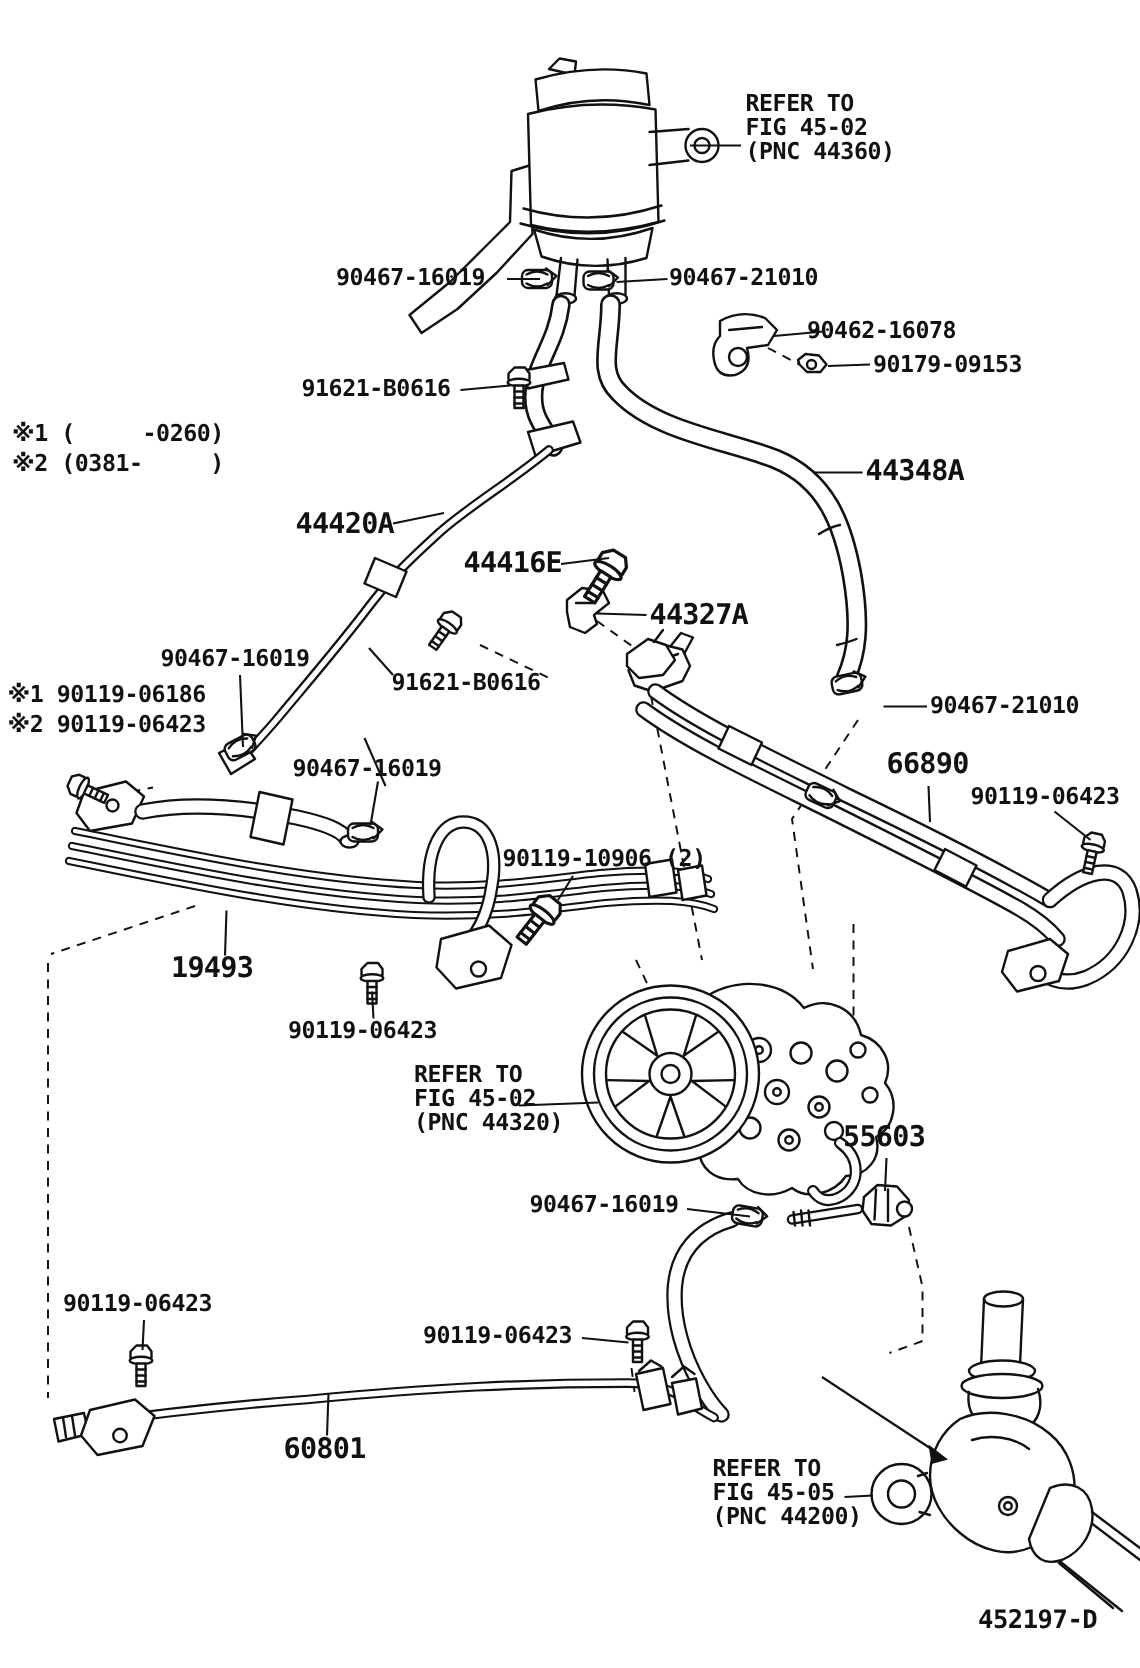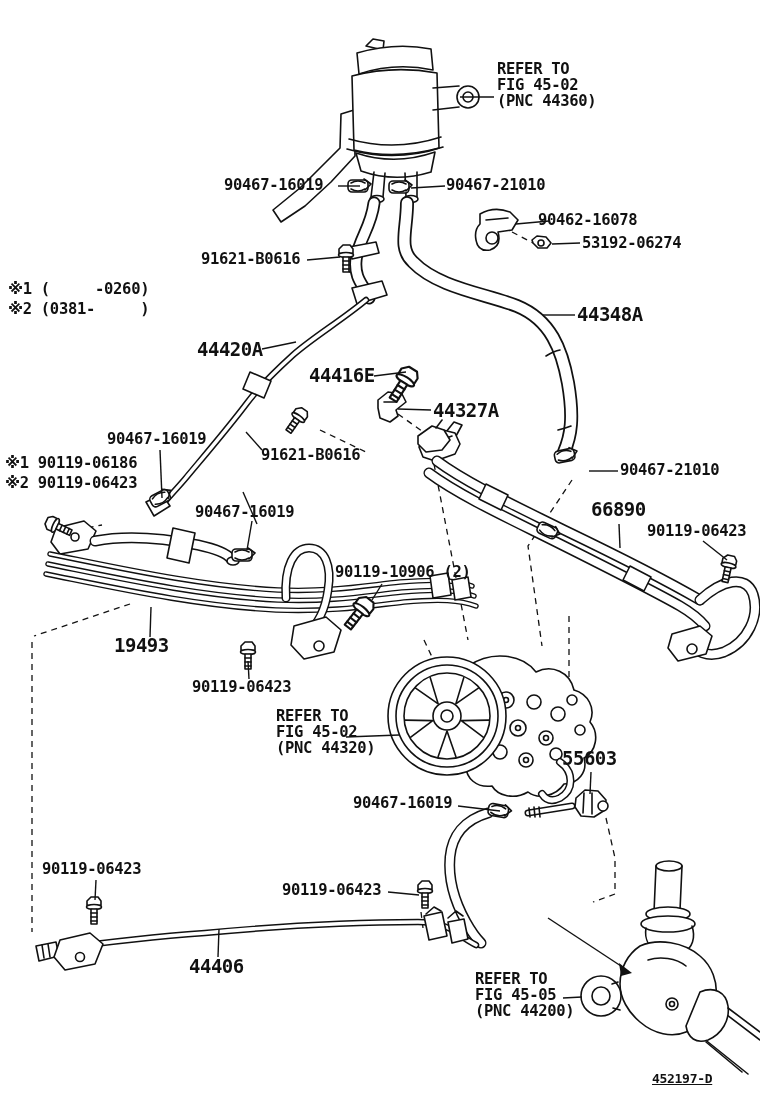--- a/index.html
+++ b/index.html
@@ -3,21 +3,21 @@
 <meta charset="utf-8">
 <style>
   html,body{margin:0;padding:0;background:#fff;}
   .canvas{position:relative;width:760px;height:1112px;background:#fff;overflow:hidden;
           font-family:"DejaVu Sans Mono","DejaVu Sans",monospace;}
   svg{position:absolute;left:0;top:0;}
   .lbl{position:absolute;color:#111;font-weight:bold;font-size:15.5px;line-height:1.0;
        white-space:pre;letter-spacing:-0.3px;}
   .lbl.lg{font-size:19px;letter-spacing:-0.5px;}
   .lbl.multi{line-height:1.02;}
-  .lbl.footer{font-size:13px;text-decoration:underline;}
+  .lbl.footer{font-size:17px;}
   
   .ln{stroke:#111;stroke-width:1.6;fill:none;stroke-linecap:round;stroke-linejoin:round;}
   .fw{stroke:#111;stroke-width:1.6;fill:#fff;stroke-linejoin:round;}
   .lead{stroke:#111;stroke-width:1.4;fill:none;}
   .dash{stroke:#111;stroke-width:1.3;fill:none;stroke-dasharray:6 5;}
   .tO{stroke:#111;fill:none;stroke-linecap:round;}
   .tI{stroke:#fff;fill:none;stroke-linecap:round;}
 </style>
 </head>
 <body>
@@ -304,21 +304,21 @@
       <polygon points="632,973 619,963 621,976" fill="#111"></polygon>
     </g>
   </svg>
 
   <div class="lbl multi" style="left:497px;top:62px">REFER TO
 FIG 45-02
 (PNC 44360)</div>
   <div class="lbl" style="left:224px;top:178px">90467-16019</div>
   <div class="lbl" style="left:446px;top:178px">90467-21010</div>
   <div class="lbl" style="left:538px;top:213px">90462-16078</div>
-  <div class="lbl" style="left:582px;top:236px">53192-06274</div>
+  <div class="lbl" style="left:582px;top:236px">90179-09153</div>
   <div class="lbl" style="left:201px;top:252px">91621-B0616</div>
   <div class="lbl" style="left:8px;top:282px">※1 (     -0260)</div>
   <div class="lbl" style="left:8px;top:302px">※2 (0381-     )</div>
   <div class="lbl lg" style="left:197px;top:340px">44420A</div>
   <div class="lbl lg" style="left:577px;top:305px">44348A</div>
   <div class="lbl lg" style="left:309px;top:366px">44416E</div>
   <div class="lbl lg" style="left:433px;top:401px">44327A</div>
   <div class="lbl" style="left:107px;top:432px">90467-16019</div>
   <div class="lbl" style="left:261px;top:448px">91621-B0616</div>
   <div class="lbl" style="left:5px;top:456px">※1 90119-06186</div>
@@ -330,19 +330,19 @@
   <div class="lbl" style="left:335px;top:565px">90119-10906 (2)</div>
   <div class="lbl lg" style="left:114px;top:636px">19493</div>
   <div class="lbl" style="left:192px;top:680px">90119-06423</div>
   <div class="lbl multi" style="left:276px;top:709px">REFER TO
 FIG 45-02
 (PNC 44320)</div>
   <div class="lbl lg" style="left:562px;top:749px">55603</div>
   <div class="lbl" style="left:353px;top:796px">90467-16019</div>
   <div class="lbl" style="left:42px;top:862px">90119-06423</div>
   <div class="lbl" style="left:282px;top:883px">90119-06423</div>
-  <div class="lbl lg" style="left:189px;top:957px">44406</div>
+  <div class="lbl lg" style="left:189px;top:957px">60801</div>
   <div class="lbl multi" style="left:475px;top:972px">REFER TO
 FIG 45-05
 (PNC 44200)</div>
   <div class="lbl footer" style="left:652px;top:1072px">452197-D</div>
 
 </div>
 
 </body></html>

